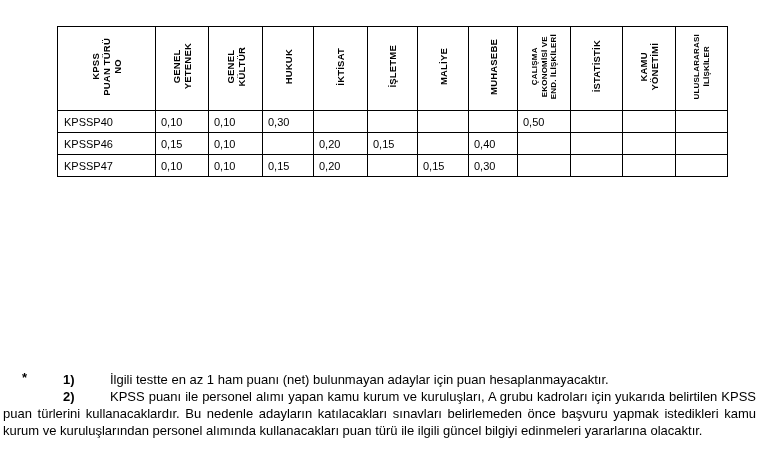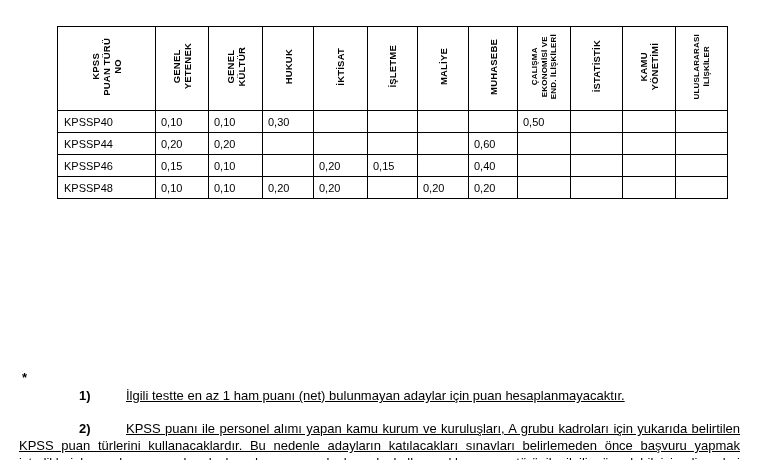--- a/index.html
+++ b/index.html
@@ -72,22 +72,21 @@
     font-size: 13px;
     line-height: 17px;
   }
   .asterisk {
     position: absolute;
     left: 19px;
     top: -2px;
     font-weight: bold;
   }
   .note {
-    margin: 16px;
-    text-decoration: underline;
+    margin: 0;
   }
   .note1 {
     padding-left: 60px;
   }
   .note2 {
     text-align: justify;
     text-indent: 60px;
   }
   .fn-num {
     font-weight: bold;
@@ -147,56 +146,42 @@
         <td></td>
         <td></td>
         <td></td>
         <td></td>
         <td>0,50</td>
         <td></td>
         <td></td>
         <td></td>
       </tr>
       <tr>
-        <td class="rowlabel">KPSSP44</td>
-        <td>0,20</td>
-        <td>0,20</td>
-        <td></td>
-        <td></td>
-        <td></td>
-        <td></td>
-        <td>0,60</td>
-        <td></td>
-        <td></td>
-        <td></td>
-        <td></td>
-      </tr>
-      <tr>
         <td class="rowlabel">KPSSP46</td>
         <td>0,15</td>
         <td>0,10</td>
         <td></td>
         <td>0,20</td>
         <td>0,15</td>
         <td></td>
         <td>0,40</td>
         <td></td>
         <td></td>
         <td></td>
         <td></td>
       </tr>
       <tr>
-        <td class="rowlabel">KPSSP48</td>
+        <td class="rowlabel">KPSSP47</td>
         <td>0,10</td>
         <td>0,10</td>
-        <td>0,20</td>
+        <td>0,15</td>
         <td>0,20</td>
         <td></td>
-        <td>0,20</td>
-        <td>0,20</td>
+        <td>0,15</td>
+        <td>0,30</td>
         <td></td>
         <td></td>
         <td></td>
         <td></td>
       </tr>
     </tbody>
 </table>
 
 <div class="footnote">
   <span class="asterisk">*</span>

